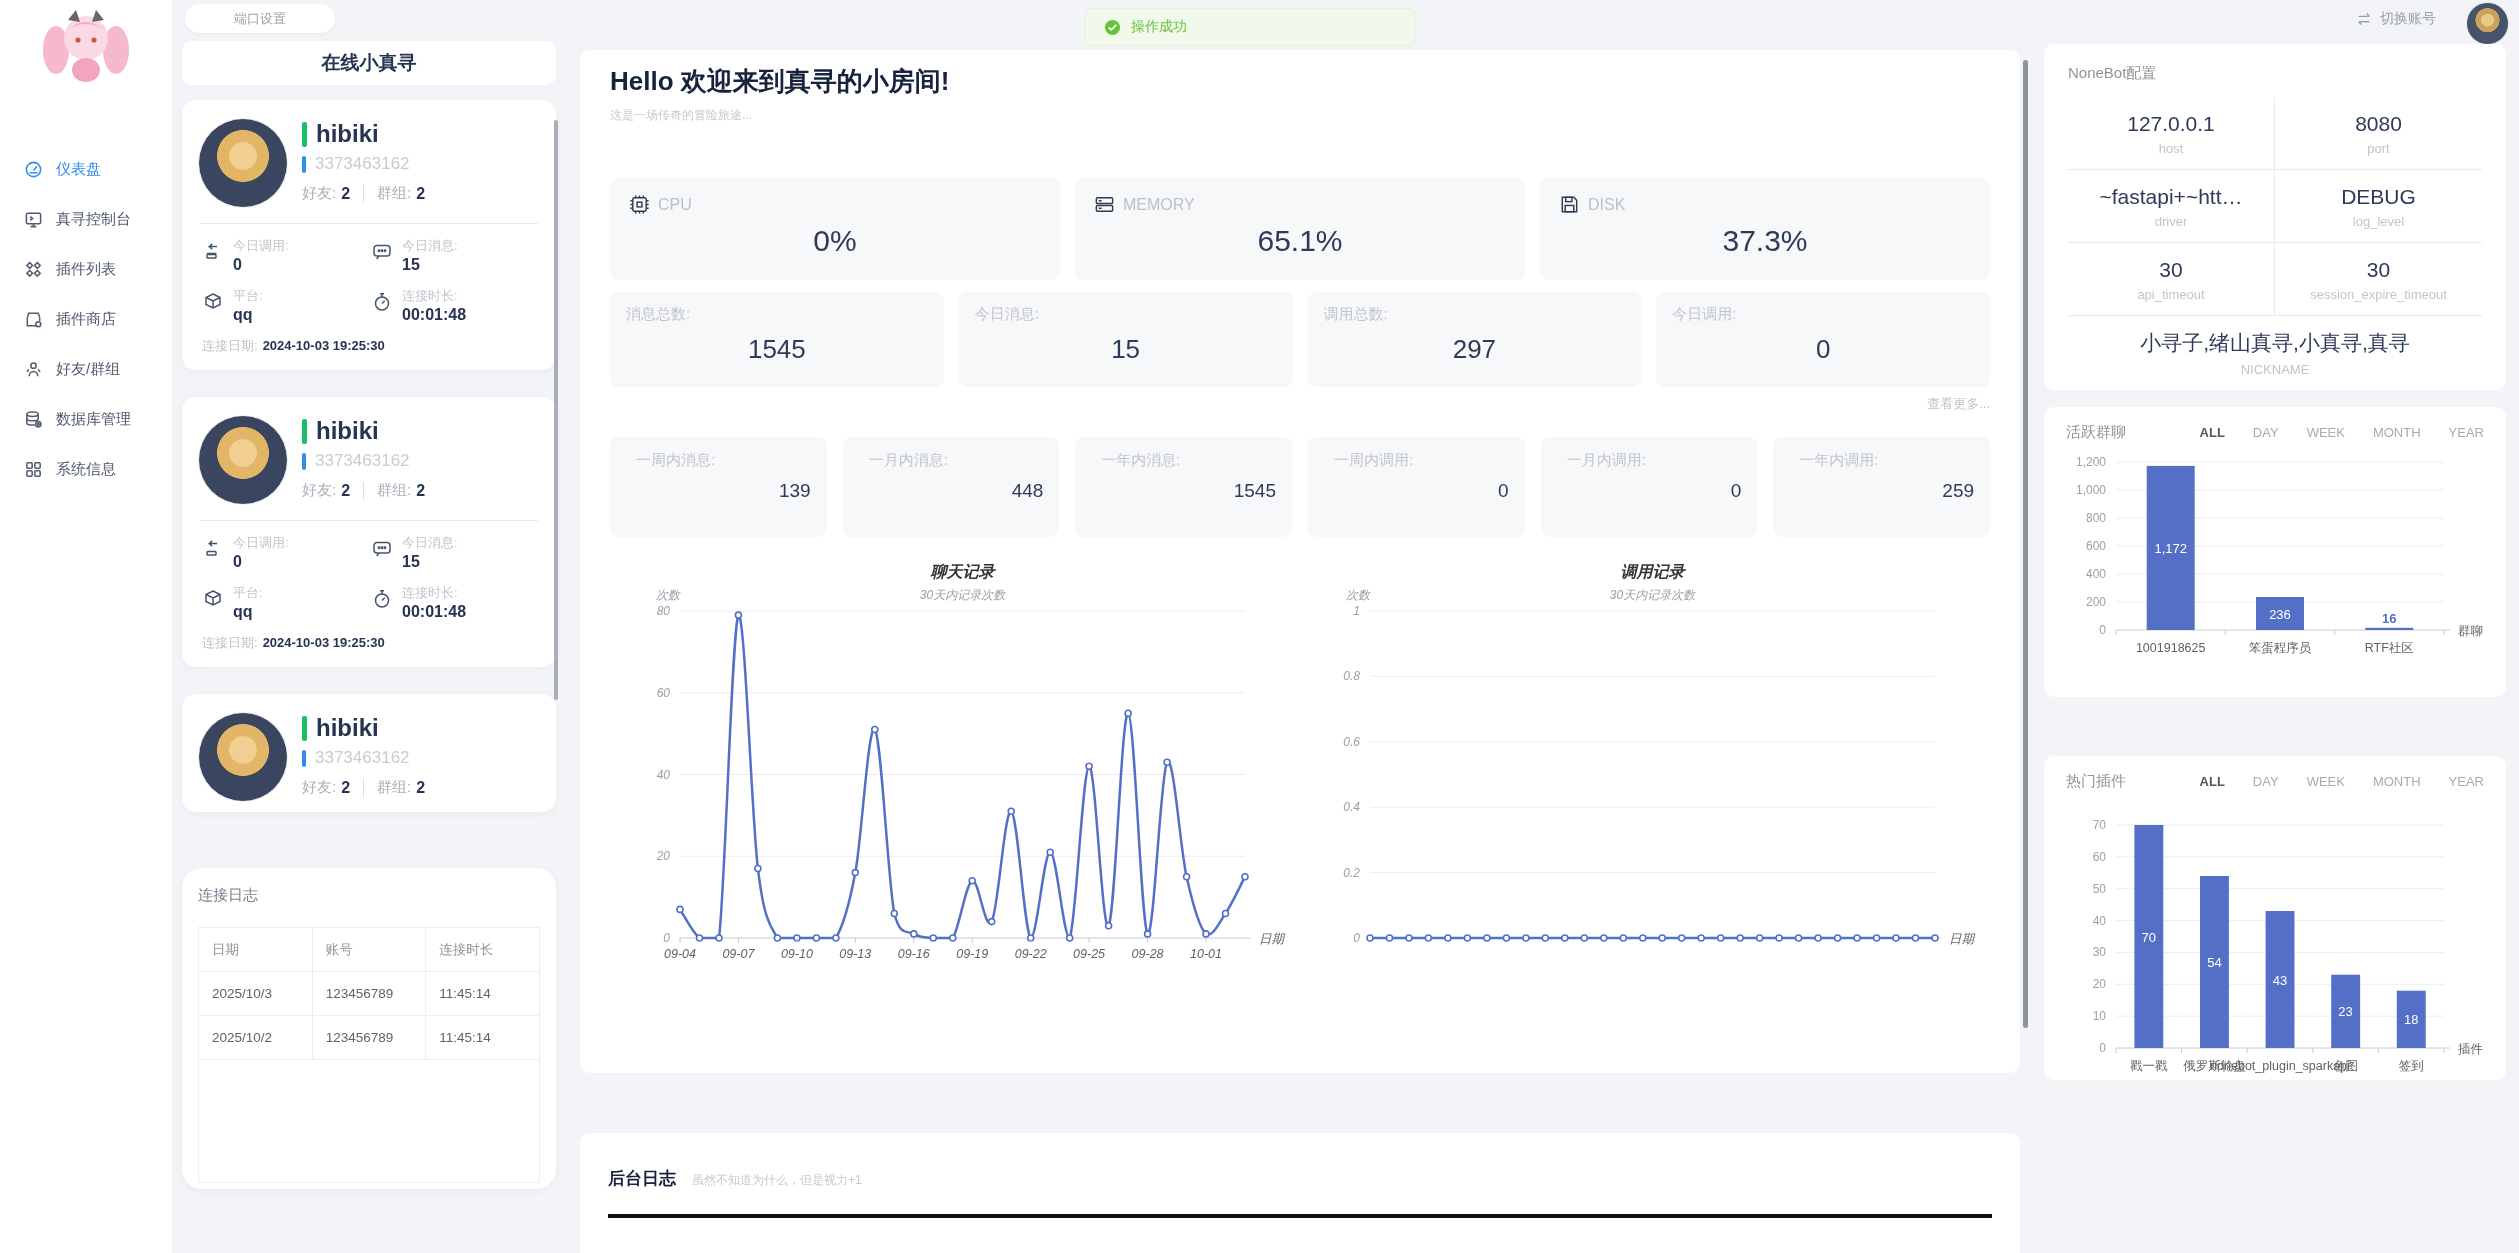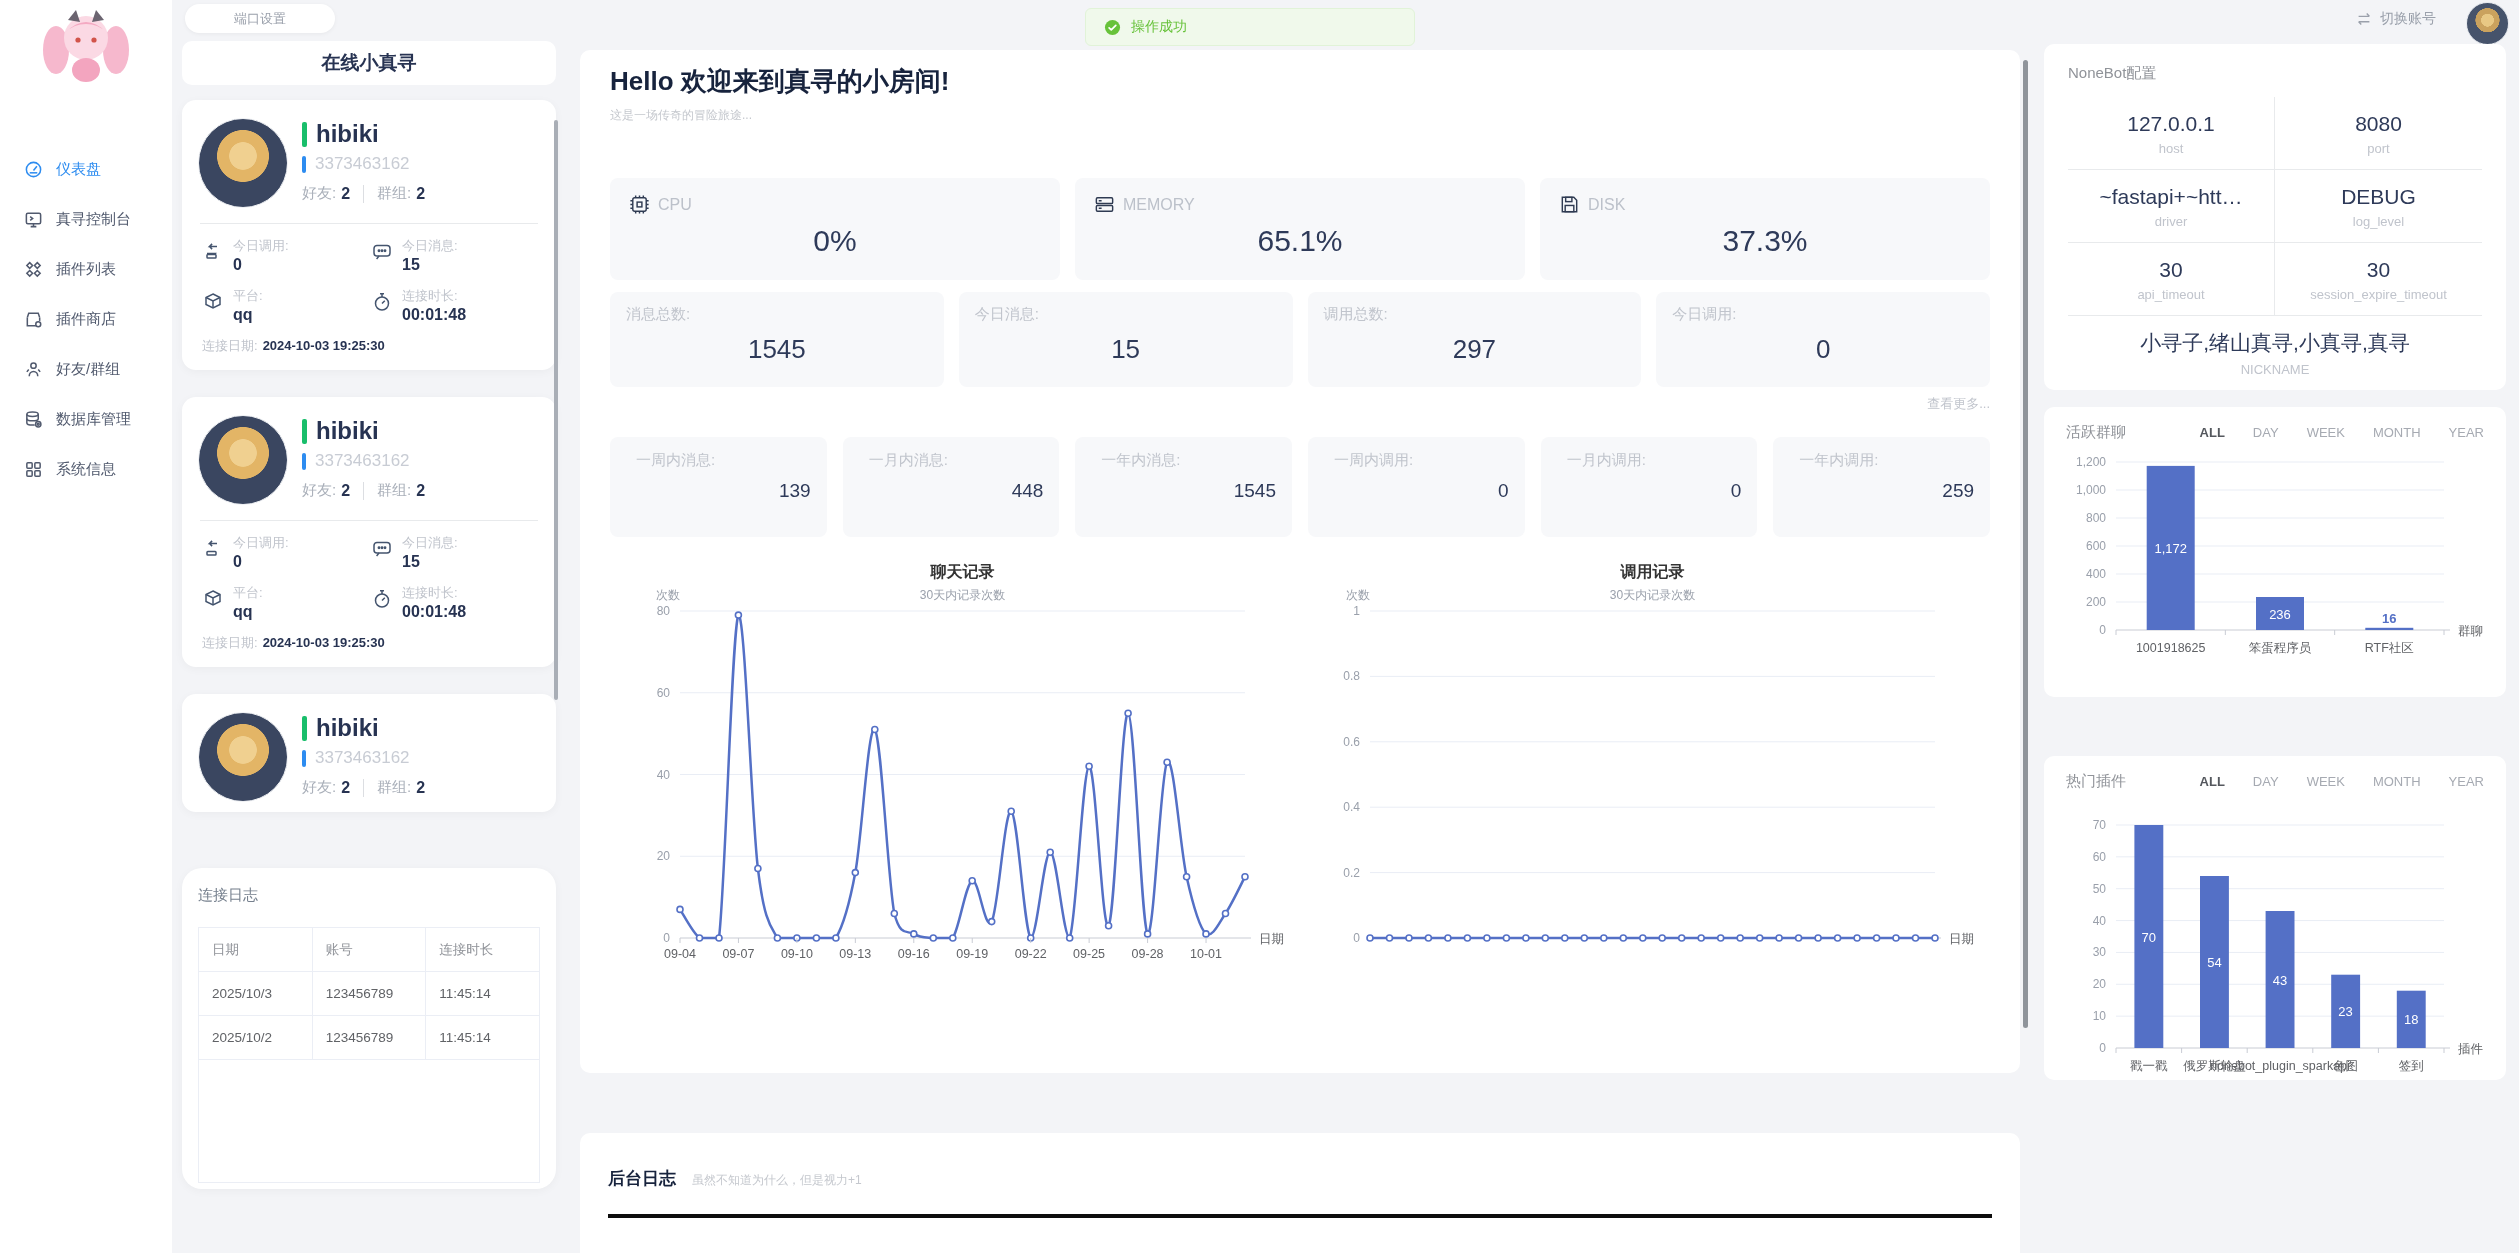--- a/index.html
+++ b/index.html
@@ -65,21 +65,21 @@
   .sys-val{text-align:center;font-size:30px;color:#2e3a59;margin-top:8px;}
   .tot-row{display:flex;gap:15px;margin-top:12px;}
   .tot-card{flex:1;height:95px;background:#f7f8fa;border-radius:8px;padding:13px 16px;box-sizing:border-box;}
   .tot-label{font-size:15px;color:#c0c4cc;}
   .tot-val{text-align:center;font-size:26px;color:#2e3a59;margin-top:10px;}
   .more{text-align:right;font-size:13px;color:#c0c4cc;margin-top:8px;cursor:pointer;}
   .per-row{display:flex;gap:16px;margin-top:24px;}
   .per-card{flex:1;height:100px;background:#f7f8fa;border-radius:8px;padding:14px 16px;box-sizing:border-box;}
   .per-label{font-size:15px;color:#c0c4cc;margin-left:10px;}
   .per-val{text-align:right;font-size:19px;color:#2e3a59;margin-top:10px;}
-  .charts{display:flex;margin-top:16px;}
+  .charts{display:flex;margin-top:16px;font-style:italic;}
   .chart-box{flex:1;display:flex;justify-content:center;}
   .main-scroll{position:absolute;left:2023px;top:60px;width:5px;height:968px;background:#8f949b;border-radius:3px;cursor:pointer;}
   .backlog-card{position:absolute;left:580px;top:1133px;width:1440px;height:120px;background:#fff;
                 border-radius:10px 10px 0 0;padding:34px 28px 0 28px;box-sizing:border-box;}
   .bl-head{display:flex;align-items:baseline;}
   .bl-title{font-size:17px;font-weight:bold;color:#17233d;}
   .bl-sub{font-size:12px;color:#c5c8ce;margin-left:16px;}
   .bl-bar{height:4px;background:#0d0d0d;margin-top:24px;}
   
   .cfg-card{position:absolute;left:2044px;top:44px;width:462px;height:346px;background:#fff;border-radius:10px;

